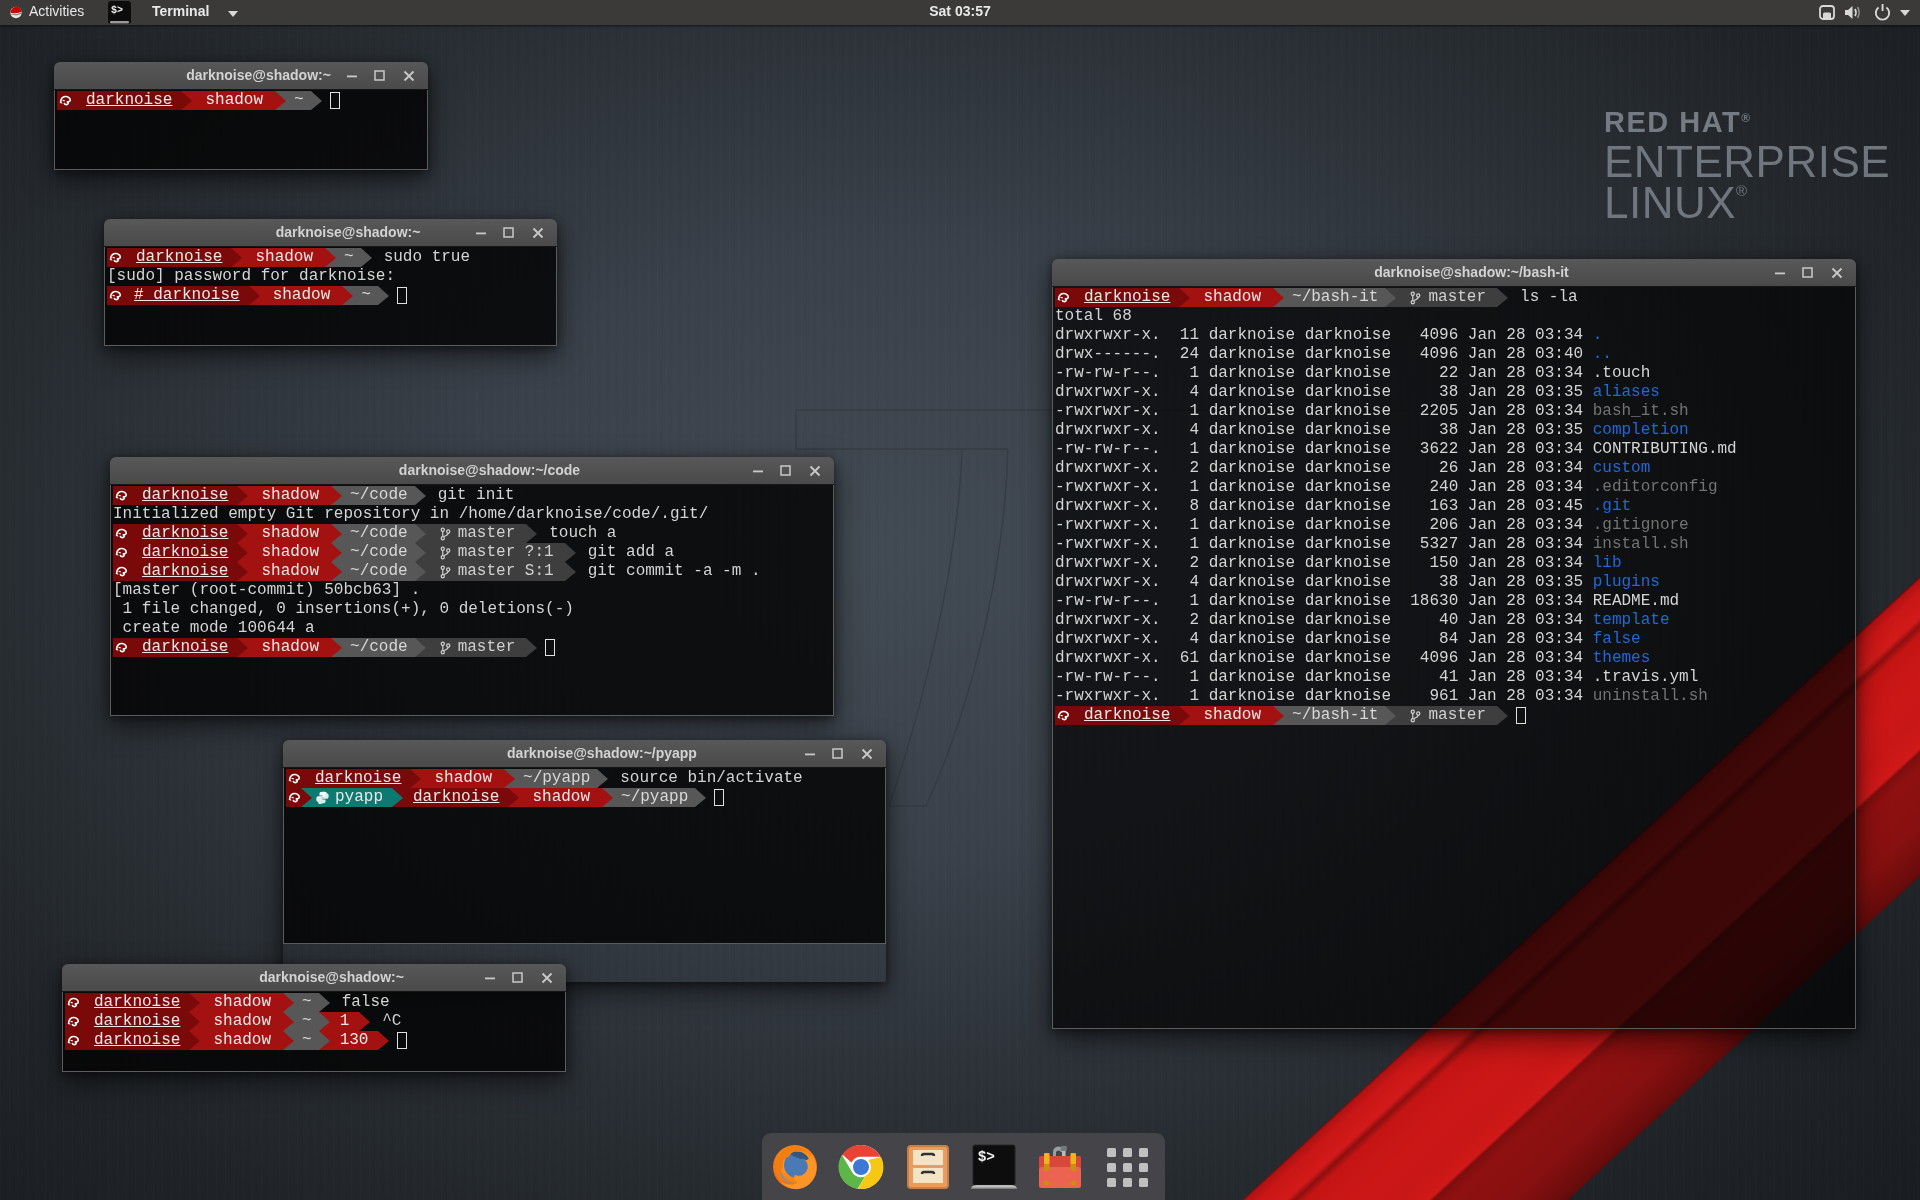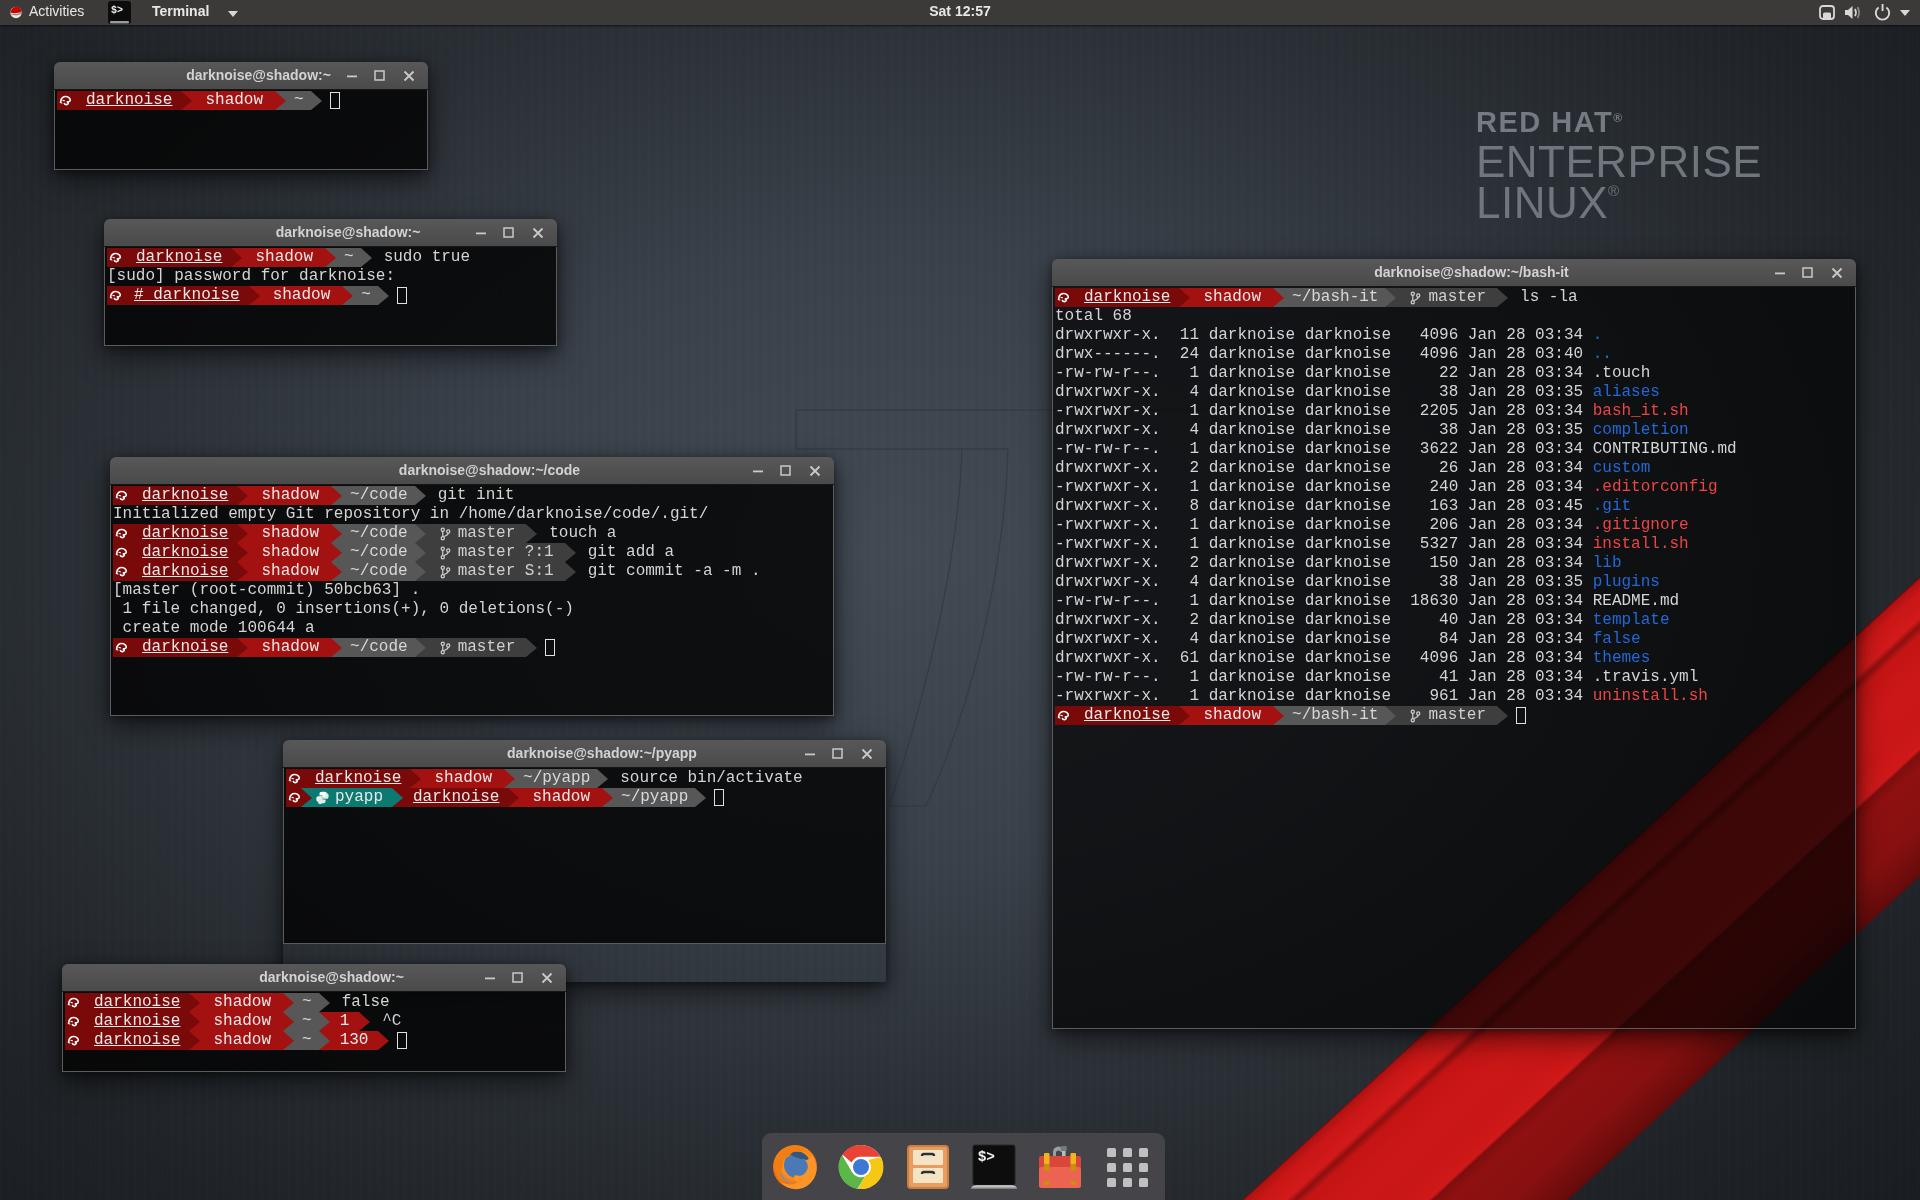--- a/index.html
+++ b/index.html
@@ -20,21 +20,21 @@
  font-family:"Liberation Sans",sans-serif;}
 .tbar .tit{position:absolute;left:0;right:0;top:5px;text-align:center;
  font-size:14px;font-weight:bold;color:#d2d2d2;padding-left:35px;}
 .tbar .b{position:absolute;top:8px;}
 .term{position:relative;background:rgba(2,2,2,.82);border:1px solid #5c5c5c;border-top:none;
  font-family:"Liberation Mono",monospace;font-size:16px;line-height:19px;
  padding:1px 0 0 2px;box-sizing:border-box;overflow:hidden;}
 .row{height:19px;display:flex;white-space:pre;align-items:stretch;}
 .t{color:#d4d4d4;}
 .b{color:#2268d8;}
-.g{color:#ef4444;}
+.g{color:#737373;}
 .w{color:#d4d4d4;}
 .sg{display:flex;align-items:center;color:#e8e8e8;}
 .dr{background:#7a0a0a;text-decoration:underline;}
 .rd{background:#a41111;}
 .gy{background:#575757;color:#d8d8d8;}
 .gd{background:#3e3e3e;color:#d0d0d0;}
 .tl{background:#0d7a72;}
 .ar{width:0;height:0;border-top:10px solid transparent;border-bottom:9px solid transparent;border-left:11px solid transparent;flex:none;}
 .cur{display:inline-block;width:10px;height:17px;border:1.5px solid #e0e0e0;margin:1px 0 0 8px;box-sizing:border-box;flex:none;}
 .ic{margin:0 0 0 2px;display:flex;align-items:center;}
@@ -71,42 +71,42 @@
       <stop offset="0.54" stop-color="#d01919"></stop>
       <stop offset="0.553" stop-color="#7d0e0e"></stop>
       <stop offset="0.6" stop-color="#8f1010"></stop>
       <stop offset="0.78" stop-color="#881010"></stop>
       <stop offset="0.92" stop-color="#6a0c0c"></stop>
       <stop offset="1" stop-color="#420707"></stop>
     </linearGradient>
   </defs>
   <polygon points="1226,1215 1940,558 2096,714 1382,1371" fill="url(#band)"></polygon>
 </svg>
-<div id="rhel" style="position:absolute;left:1476px;top:103px;font-family:'Liberation Sans',sans-serif;color:#747b83;z-index:1;">
+<div id="rhel" style="position:absolute;left:1604px;top:103px;font-family:'Liberation Sans',sans-serif;color:#747b83;z-index:1;">
   <div style="font-size:29px;font-weight:bold;letter-spacing:1.5px;line-height:30px;">RED HAT<span style="font-size:12px;vertical-align:10px;">®</span></div>
   <div style="font-size:44px;letter-spacing:0.5px;line-height:42px;color:#6f767e;margin-top:4px;">ENTERPRISE</div>
   <div style="font-size:44px;letter-spacing:0.5px;line-height:42px;color:#6f767e;margin-top:-13px;">LINUX<span style="font-size:15px;vertical-align:22px;">®</span></div>
 </div>
 <div id="topbar">
   <svg style="position:absolute;left:9px;top:5px" width="14" height="14" viewBox="0 0 32 32">
     <circle cx="16" cy="17" r="13" fill="#e9e5e0"></circle>
     <path d="M3 17 C5 8 12 4 17 4 C24 4 28 9 29 15 C24 19 8 20 3 17Z" fill="#cc0000"></path>
     <path d="M2 18 C10 23 24 21 30 15 L30 18 C24 24 9 25 2 20Z" fill="#8a8886"></path>
   </svg>
   <span class="act">Activities</span>
   <svg style="position:absolute;left:108px;top:1px" width="23" height="23">
     <rect x="0" y="0" width="23" height="23" rx="3" fill="#0c0c0c"></rect>
     <text x="3" y="12" font-family="Liberation Mono,monospace" font-size="10" font-weight="bold" fill="#efefef">$&gt;</text>
     <rect x="2" y="20" width="19" height="2.4" rx="1" fill="#9a9a9a"></rect>
   </svg>
   <span class="appname">Terminal</span>
   <svg style="position:absolute;left:227px;top:10px" width="12" height="8">
       <path d="M1 1 L6 7 L11 1 Z" fill="#d8d8d8"></path>
     </svg>
-  <span class="clock">Sat 12:57</span>
+  <span class="clock">Sat 03:57</span>
   <svg style="position:absolute;left:1819px;top:5px" width="16" height="15" viewBox="0 0 16 15">
       <rect x="1" y="1" width="14" height="13" rx="3" fill="none" stroke="#d8d8d8" stroke-width="1.8"></rect>
       <path d="M4 14 L4 9 Q4 7.5 5.5 7.5 L10.5 7.5 Q12 7.5 12 9 L12 14Z" fill="#d8d8d8"></path>
     </svg>
   <svg style="position:absolute;left:1844px;top:4px" width="19" height="17" viewBox="0 0 19 17">
       <path d="M1 6 L4 6 L8.5 2 L8.5 15 L4 11 L1 11 Z" fill="#d8d8d8"></path>
       <path d="M11 5 Q13 8.5 11 12" stroke="#d8d8d8" stroke-width="1.7" fill="none"></path>
       <path d="M13.5 3 Q16.8 8.5 13.5 14" stroke="#8b8b8b" stroke-width="1.7" fill="none"></path>
     </svg>
   <svg style="position:absolute;left:1874px;top:3px" width="17" height="18" viewBox="0 0 17 18">

